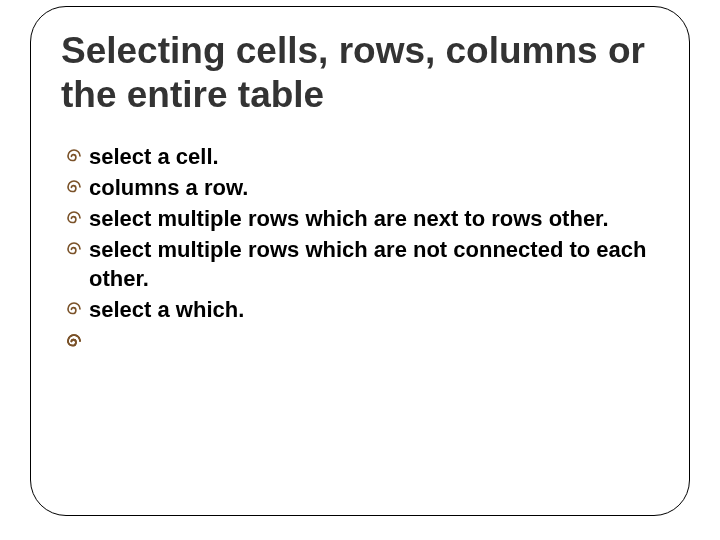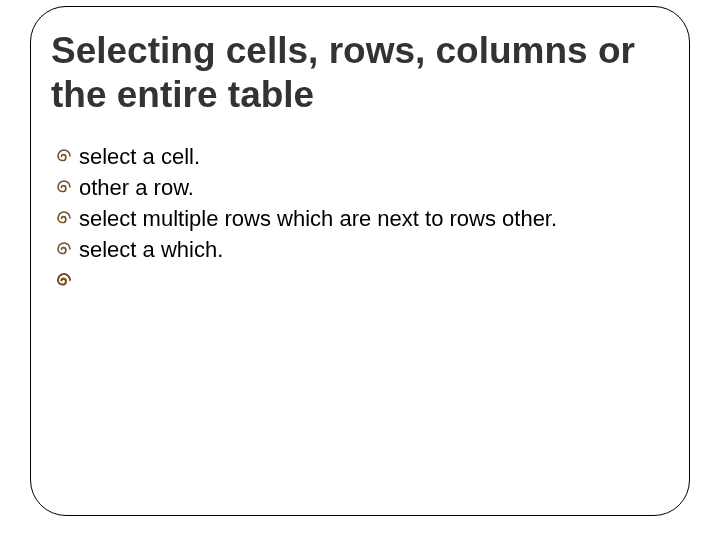--- a/index.html
+++ b/index.html
@@ -21,37 +21,37 @@
       background: #ffffff;
     }
     .frame {
       position: absolute;
       left: 30px;
       right: 30px;
       top: 6px;
       bottom: 24px;
       border: 1.5px solid #000000;
       border-radius: 36px;
-      padding: 20px 34px 20px 20px;
+      padding: 20px 34px 20px 30px;
     }
     .title {
       font-size: 37px;
       line-height: 1.18;
       font-weight: 700;
       color: #333333;
       letter-spacing: 0px;
       margin-top: 2px;
       margin-bottom: 26px;
     }
     .list {
       list-style: none;
       font-size: 22px;
       line-height: 1.32;
       color: #000000;
-      font-weight: 400;
+      font-weight: 700;
       padding-left: 6px;
     }
     .list li {
       position: relative;
       padding-left: 22px;
       margin-bottom: 2px;
     }
     .bullet-icon {
       position: absolute;
       left: -2px;
@@ -81,29 +81,37 @@
 </svg>
           </span>
         <span>select a cell.</span>
       </li>
       <li>
         <span class="bullet-icon">
             <svg viewBox="0 0 24 24" xmlns="http://www.w3.org/2000/svg">
   <path d="M20 12c0-4.4-3.6-8-8-8S4 7.6 4 12c0 3.3 2.7 6 6 6 2.5 0 4.5-2 4.5-4.5 0-1.9-1.5-3.4-3.4-3.4-1.4 0-2.5 1.1-2.5 2.5" fill="none" stroke="currentColor" stroke-width="2.2" stroke-linecap="round"></path>
 </svg>
           </span>
-        <span>other a row.</span>
+        <span>columns a row.</span>
       </li>
       <li>
         <span class="bullet-icon">
             <svg viewBox="0 0 24 24" xmlns="http://www.w3.org/2000/svg">
   <path d="M20 12c0-4.4-3.6-8-8-8S4 7.6 4 12c0 3.3 2.7 6 6 6 2.5 0 4.5-2 4.5-4.5 0-1.9-1.5-3.4-3.4-3.4-1.4 0-2.5 1.1-2.5 2.5" fill="none" stroke="currentColor" stroke-width="2.2" stroke-linecap="round"></path>
 </svg>
           </span>
         <span>select multiple rows which are next to rows other.</span>
+      </li>
+      <li>
+        <span class="bullet-icon">
+            <svg viewBox="0 0 24 24" xmlns="http://www.w3.org/2000/svg">
+  <path d="M20 12c0-4.4-3.6-8-8-8S4 7.6 4 12c0 3.3 2.7 6 6 6 2.5 0 4.5-2 4.5-4.5 0-1.9-1.5-3.4-3.4-3.4-1.4 0-2.5 1.1-2.5 2.5" fill="none" stroke="currentColor" stroke-width="2.2" stroke-linecap="round"></path>
+</svg>
+          </span>
+        <span>select multiple rows which are not connected to each other.</span>
       </li>
       <li>
         <span class="bullet-icon">
             <svg viewBox="0 0 24 24" xmlns="http://www.w3.org/2000/svg">
   <path d="M20 12c0-4.4-3.6-8-8-8S4 7.6 4 12c0 3.3 2.7 6 6 6 2.5 0 4.5-2 4.5-4.5 0-1.9-1.5-3.4-3.4-3.4-1.4 0-2.5 1.1-2.5 2.5" fill="none" stroke="currentColor" stroke-width="2.2" stroke-linecap="round"></path>
 </svg>
           </span>
         <span>select a which.</span>
       </li>
       <li>

